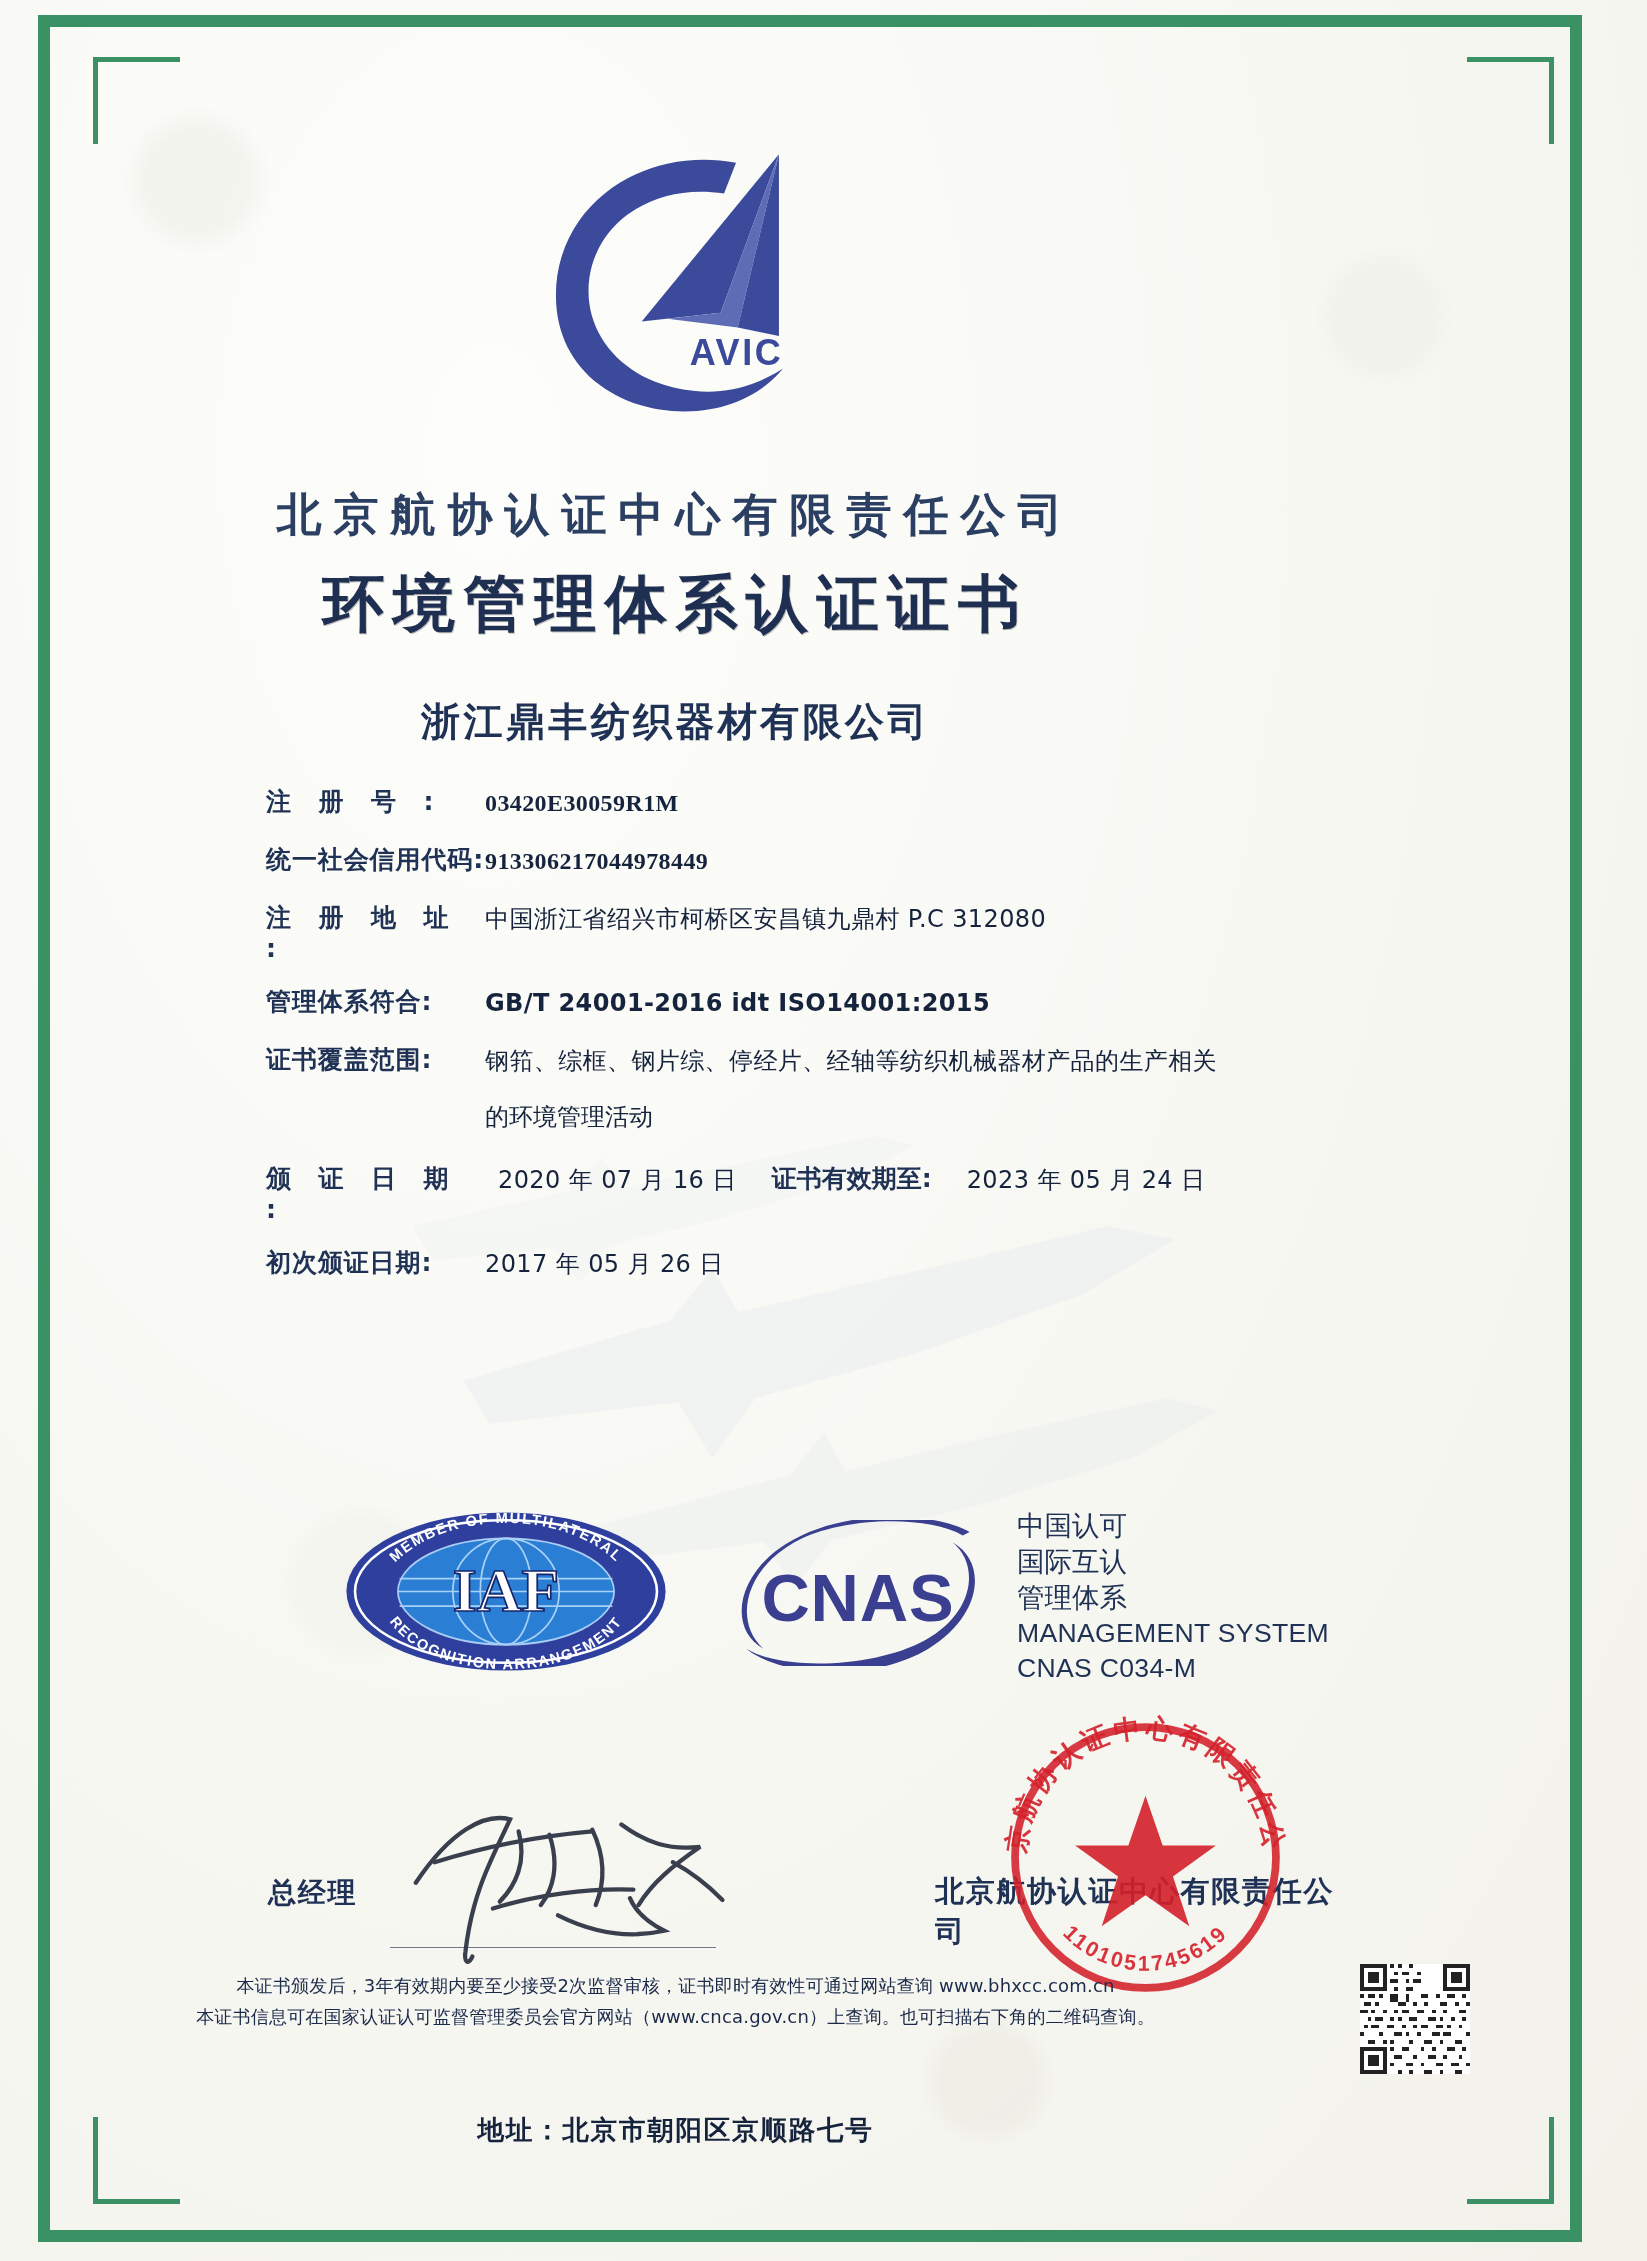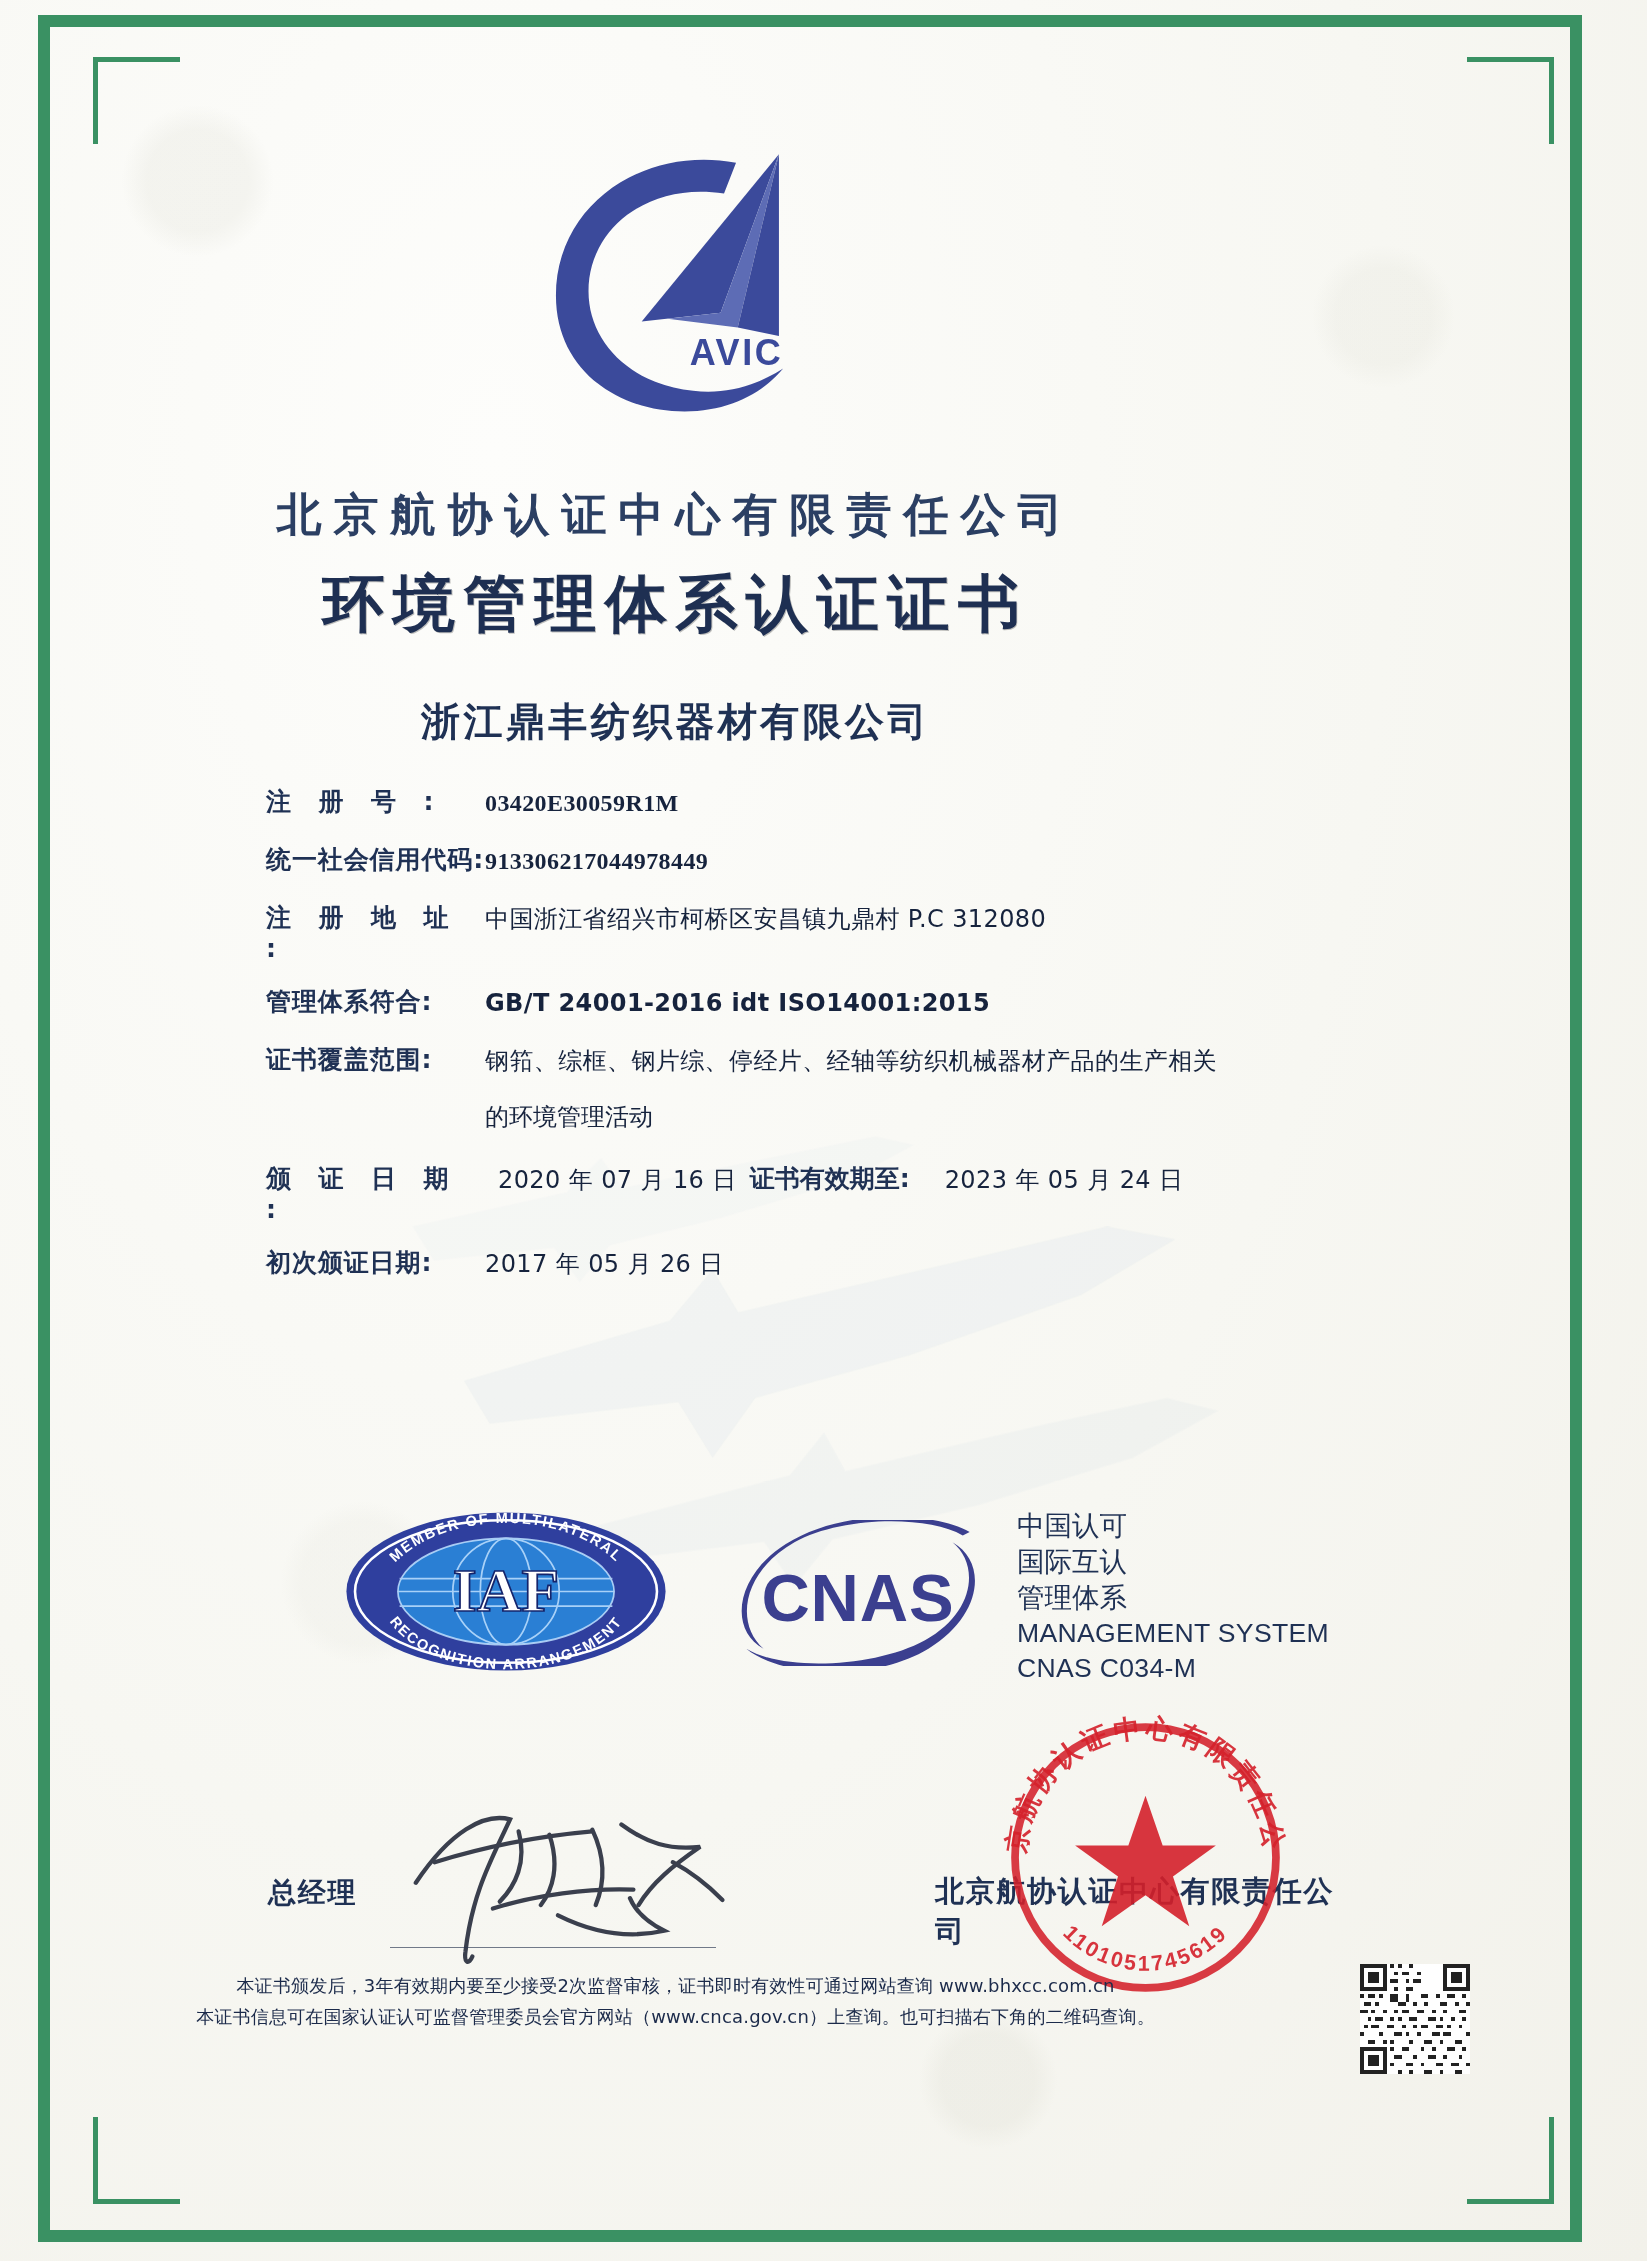--- a/index.html
+++ b/index.html
@@ -87,21 +87,21 @@
     font-size:24px;color:#16233d;font-weight:700;
     font-family:"DejaVu Sans","Liberation Sans",sans-serif;
     letter-spacing:0.4px;line-height:1.5;
   }
   .val.normal{font-weight:500;}
   .val.mono{font-family:"Liberation Serif","DejaVu Serif",serif;font-weight:700;font-size:24px;}
   .scope-line2{margin-top:12px;margin-left:219px;font-size:24px;font-weight:500;color:#16233d;
     font-family:"DejaVu Sans","Liberation Sans",sans-serif;}
   .row.dates{margin-top:29px;gap:13px;}
   .lbl2{
-    font-size:25px;color:#1f3154;font-weight:600;
+    font-size:25px;color:#1f3154;font-weight:600;margin-left:22px;
     font-family:"DejaVu Sans","Liberation Sans",sans-serif;
   }
 
   
   .marks{position:absolute;left:0;top:1510px;width:1647px;height:189px;}
   .iaf{position:absolute;left:343px;top:0;width:326px;height:163px;}
   .cnas{position:absolute;left:712px;top:10.3px;width:292px;height:146px;}
   .cnas-text{
     position:absolute;left:1017px;top:-3.4px;width:480px;
     font-size:27.5px;line-height:1.32;color:#1f3154;font-weight:500;
@@ -403,16 +403,17 @@
           <rect x="17" y="28" width="2" height="1"></rect>
         <rect x="21" y="28" width="1" height="1"></rect>
           <rect x="25" y="28" width="2" height="1"></rect>
       </g>
     </svg>
 
     <div class="footnotes">
       <div class="fn1">本证书颁发后，3年有效期内要至少接受2次监督审核，证书即时有效性可通过网站查询 www.bhxcc.com.cn</div>
       <div class="fn2">本证书信息可在国家认证认可监督管理委员会官方网站（www.cnca.gov.cn）上查询。也可扫描右下角的二维码查询。</div>
     </div>
+    <div class="addr">地址：北京市朝阳区京顺路七号</div>
 
   </div>
 </div>
 
 
 </body></html>

